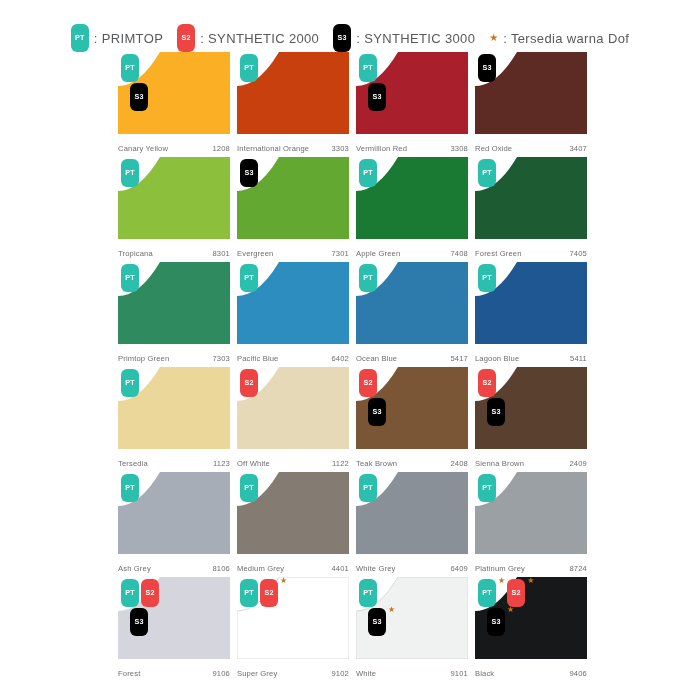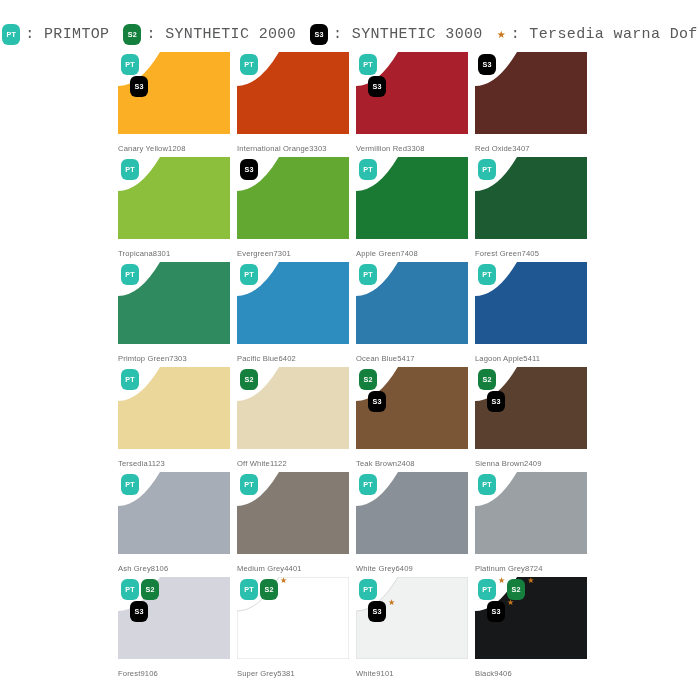--- a/index.html
+++ b/index.html
@@ -33,44 +33,43 @@
     align-items: center;
     gap: 14px;
     white-space: nowrap;
   }
   .legend-entry {
     display: flex;
     align-items: center;
     gap: 5px;
   }
   .legend-text {
-    font-size: 15px;
+    font-size: 13px;
     letter-spacing: 0.35px;
     color: #58595b;
     line-height: 1;
-    font-family: Liberation Mono, monospace;
   }
 
   
   .badge {
     display: inline-flex;
     align-items: center;
     justify-content: center;
     width: 18px;
-    height: 21px;
+    height: 28px;
     border-radius: 6px;
     color: #ffffff;
     font-size: 7.2px;
     font-weight: bold;
     letter-spacing: 0.2px;
     line-height: 1;
     box-sizing: border-box;
   }
   .badge.pt { background: #2bbfae; }
-  .badge.s2 { background: #15803d; }
+  .badge.s2 { background: #ef4444; }
   .badge.s3 { background: #000000; }
 
   .star {
     color: #c8761b;
     font-size: 8px;
     line-height: 1;
     display: inline-block;
   }
 
   
@@ -125,20 +124,21 @@
   }
   .badge-row.indent { padding-left: 9px; }
   .badge-row .star { margin-top: -2px; }
 
   .caption {
     position: absolute;
     left: 0;
     bottom: 4px;
     width: 112px;
     display: flex;
+    justify-content: space-between;
     align-items: baseline;
     font-size: 7.6px;
     color: #6d6e71;
     letter-spacing: 0.15px;
   }
   .caption .name { text-align: left; }
   .caption .code { text-align: right; margin-top: 29px; }
 </style>
 </head>
 <body>
@@ -376,21 +376,21 @@
               <path d="M 0 34 Q 21.84 34 42 0 L 112 0 L 112 82 L 0 82 Z" fill="#1f5792" stroke="none" stroke-width="1"></path>
             </svg>
           </div>
           <div class="badges">
             <div class="badge-row">
               <span class="badge pt">PT</span>
             </div>
           </div>
         </div>
         <div class="caption">
-          <span class="name">Lagoon Apple</span>
+          <span class="name">Lagoon Blue</span>
           <span class="code">5411</span>
         </div>
       </div>
       <div class="cell">
         <div class="swatch-wrap">
           <div class="swatch">
             <svg viewBox="0 0 112 82" xmlns="http://www.w3.org/2000/svg">
               <path d="M 0 34 Q 21.84 34 42 0 L 112 0 L 112 82 L 0 82 Z" fill="#ecd79a" stroke="none" stroke-width="1"></path>
             </svg>
           </div>
@@ -569,21 +569,21 @@
           <div class="badges">
             <div class="badge-row">
               <span class="badge pt">PT</span>
               <span class="badge s2">S2</span>
               <span class="star">★</span>
             </div>
           </div>
         </div>
         <div class="caption">
           <span class="name">Super Grey</span>
-          <span class="code">5381</span>
+          <span class="code">9102</span>
         </div>
       </div>
       <div class="cell">
         <div class="swatch-wrap">
           <div class="swatch">
             <svg viewBox="0 0 112 82" xmlns="http://www.w3.org/2000/svg">
               <path d="M 0 34 Q 21.84 34 42 0 L 112 0 L 112 82 L 0 82 Z" fill="#f0f1f1" stroke="#d9dadb" stroke-width="1"></path>
             </svg>
           </div>
           <div class="badges">

